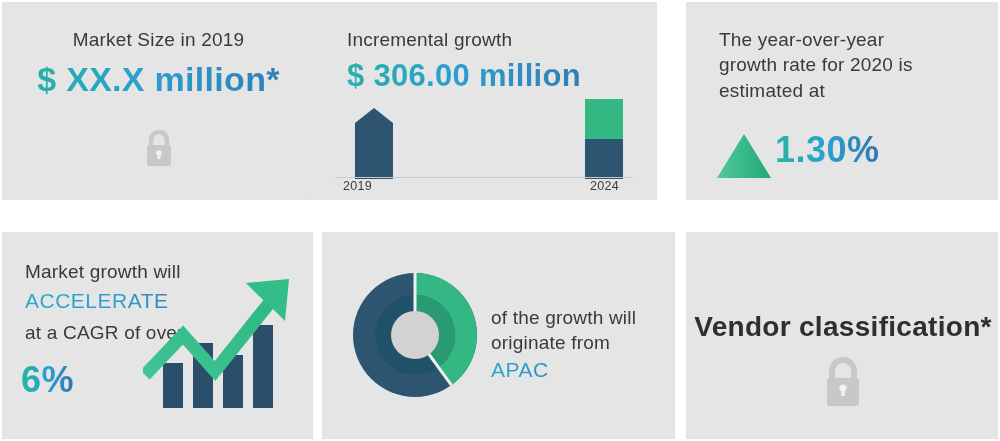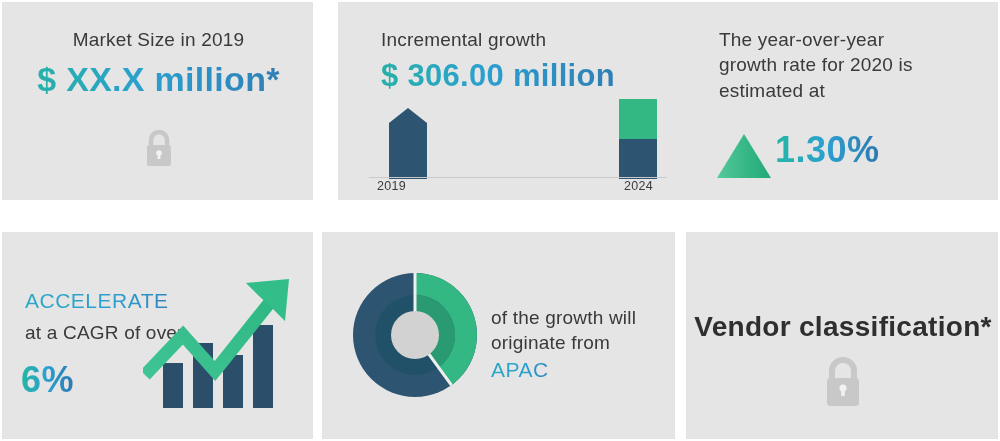--- a/index.html
+++ b/index.html
@@ -15,21 +15,21 @@
     background: #ffffff;
   }
   .panel {
     position: absolute;
     background: #e5e5e5;
     border: 1px solid #e3e3e3;
     overflow: hidden;
   }
   
   .p1 { left: 2px;   top: 2px;   width: 311px; height: 198px; }
-  .p2 { left: 338px; top: 2px;   width: 353px; height: 198px; }
+  .p2 { left: 304px; top: 2px;   width: 353px; height: 198px; }
   .p3 { left: 686px; top: 2px;   width: 312px; height: 198px; }
   .p4 { left: 2px;   top: 232px; width: 311px; height: 207px; }
   .p5 { left: 322px; top: 232px; width: 353px; height: 207px; }
   .p6 { left: 686px; top: 232px; width: 312px; height: 207px; }
 
   
   .lead {
     font-size: 19px;
     color: #3a3a3a;
     font-weight: 400;
@@ -173,20 +173,21 @@
         </defs>
         <path d="M29 2 L56 46 L2 46 Z" fill="url(#triG)"></path>
       </svg>
     </div>
     <div class="p3-pct">
       <span class="pct-big">1.30%</span>
     </div>
   </div>
 
   <div class="panel p4">
+    <div class="p4-l1 lead">Market growth will</div>
     <div class="p4-l2">
       <span class="blueword">ACCELERATE</span>
     </div>
     <div class="p4-l3 lead">at a CAGR of over</div>
     <div class="p4-pct">
       <span class="pct-big">6%</span>
     </div>
 
     <div class="p4-gfx">
       <svg width="165" height="145" viewBox="0 0 165 145">

